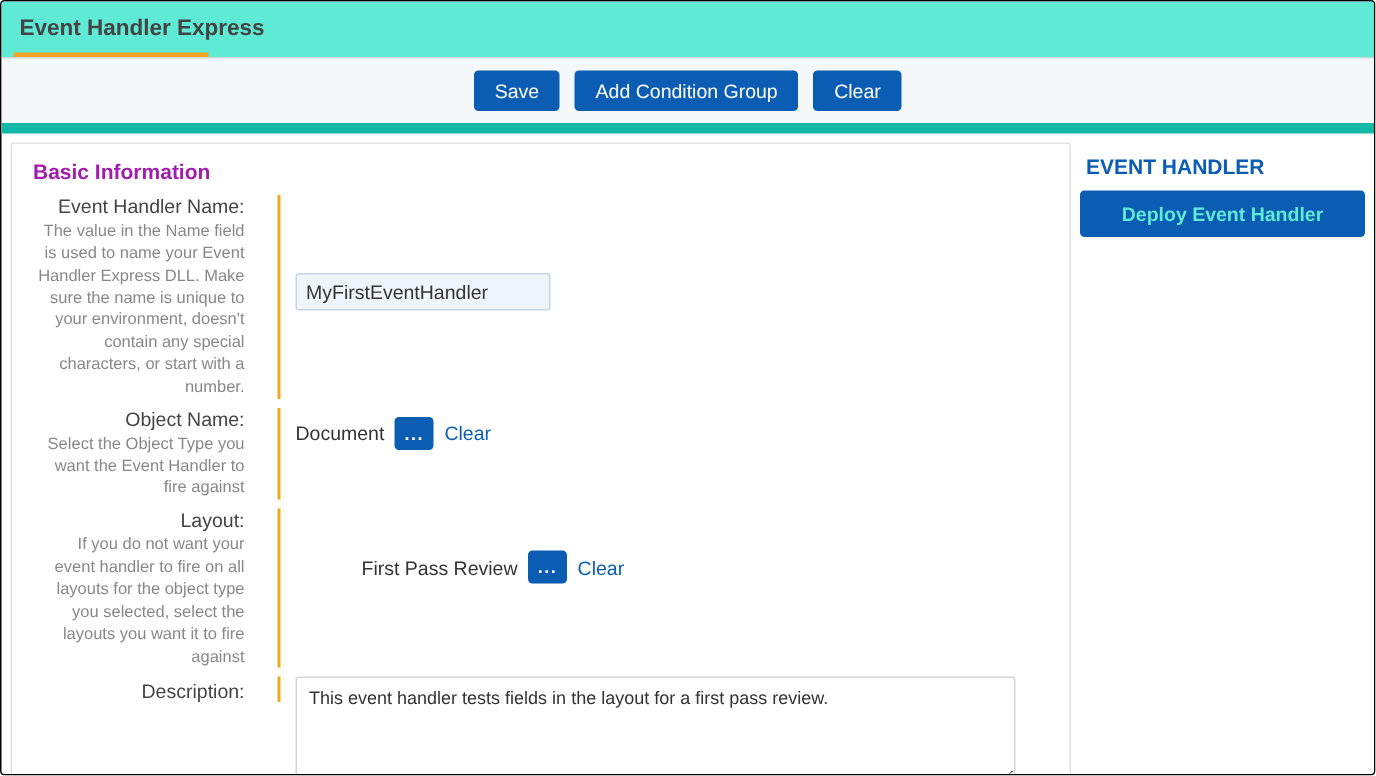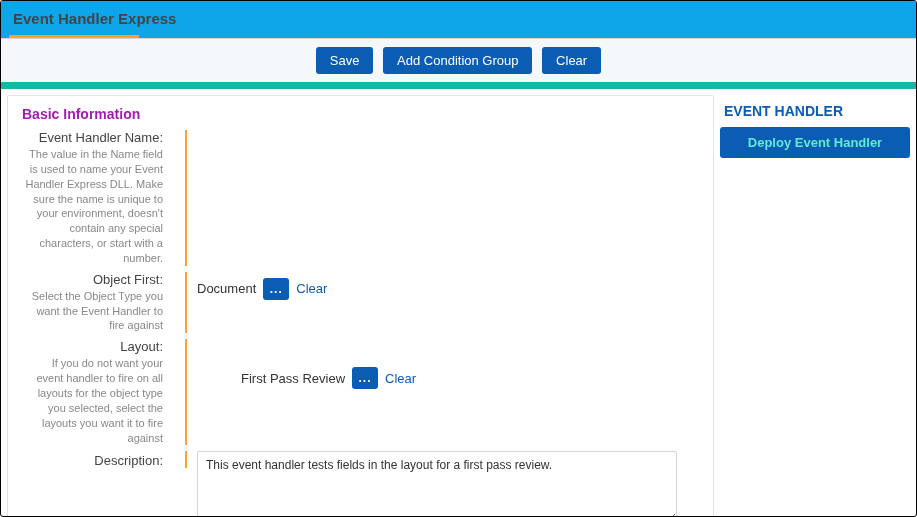--- a/index.html
+++ b/index.html
@@ -1,18 +1,18 @@
 <!DOCTYPE html>
 <html><head>
 <meta charset="utf-8">
 <style>
   * { box-sizing: border-box; }
   body { margin: 0; font-family: "Segoe UI", Arial, sans-serif; font-size: 13px; background: #fff; color: #333; }
   .frame { width: 917px; height: 517px; border: 1px solid #000; border-radius: 3px; overflow: hidden; position: relative; }
-  .header { border-bottom: 1px solid #d6d6d6; background: #0ea5e9; }
+  .header { border-bottom: 1px solid #d6d6d6; background: #5eead4; }
   .header-title { font-weight: 600; font-size: 15px; color: #444; padding: 9px 12px 8px; }
   .header-underline { height: 3px; width: 130px; background: #f5a623; margin-left: 8px; }
   .toolbar { background: #f5f8fa; padding: 8px 0; text-align: center; border-bottom: 7px solid #14b8a6; }
   .btn { display: inline-block; background: #0b5cb3; color: #fff; border: none; border-radius: 3px; padding: 6px 14px; font-size: 13px; cursor: pointer; margin: 0 3px; }
   .content { display: flex; padding: 6px; gap: 6px; }
   .main { flex: 1; border: 1px solid #e3e3e3; border-radius: 2px; background: #fff; padding: 10px 14px 20px; }
   .side { width: 190px; }
   .side-header { font-weight: 700; font-size: 14px; color: #0b5cb3; padding: 8px 4px; }
   .side-btn { display: block; width: 100%; background: #0b5cb3; color: #5eead4; border: none; border-radius: 3px; padding: 8px 0; font-size: 13px; font-weight: 700; cursor: pointer; text-align: center; }
   .section-title { font-size: 14px; color: #a21caf; font-weight: 600; margin-bottom: 8px; }
@@ -52,25 +52,28 @@
 
   <div class="content">
     <div class="main">
       <div class="section-title">Basic Information</div>
 
       <div class="field-row field-name">
         <div class="label-col">
           <span class="main-label">Event Handler Name:</span>
           <span class="hint">The value in the Name field is used to name your Event Handler Express DLL. Make sure the name is unique to your environment, doesn't contain any special characters, or start with a number.</span>
         </div>
+        <div class="value-col">
+          <input class="text-input" type="text" value="MyFirstEventHandler" style="">
+        </div>
       </div>
 
       <div class="field-row field-objtype">
         <div class="label-col">
-          <span class="main-label">Object First:</span>
+          <span class="main-label">Object Name:</span>
           <span class="hint">Select the Object Type you want the Event Handler to fire against</span>
         </div>
         <div class="value-col">
           <div class="picker-row">
             <span class="picker-value">Document</span>
             <button class="ellipsis-btn">...</button>
             <span class="link-btn">Clear</span>
           </div>
         </div>
       </div>

